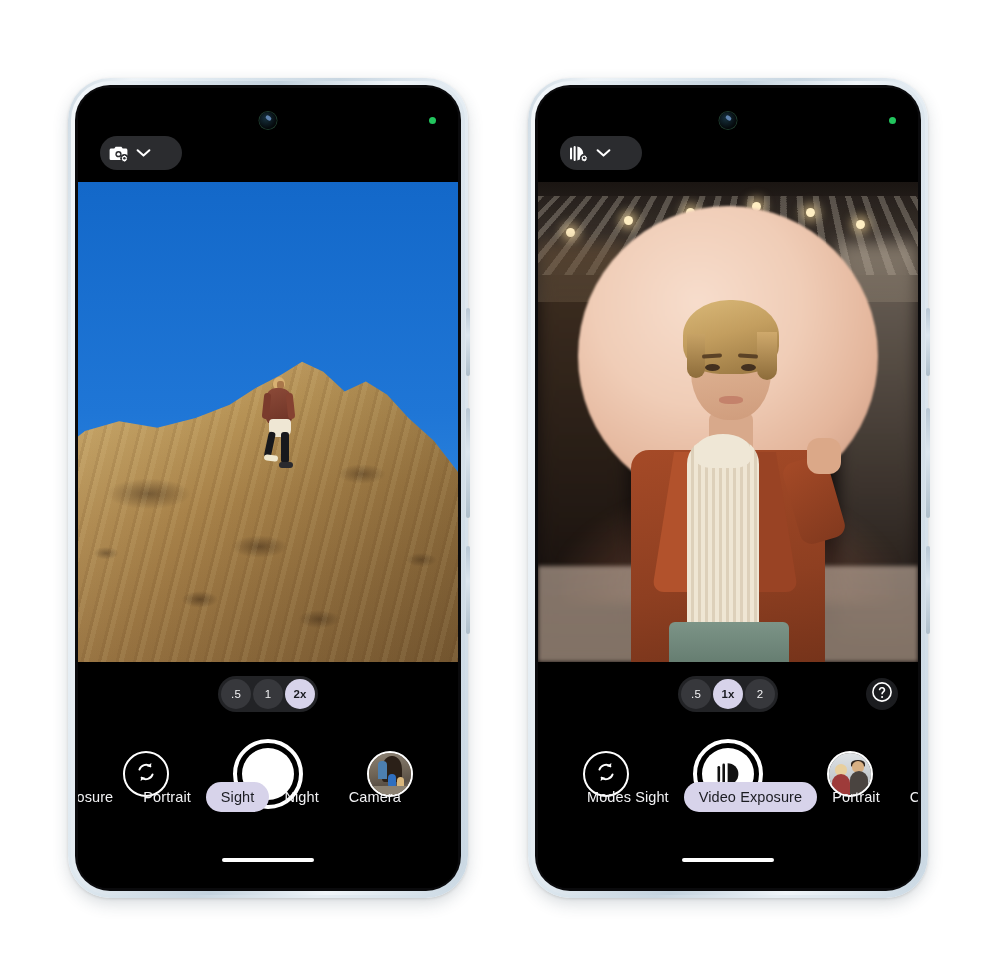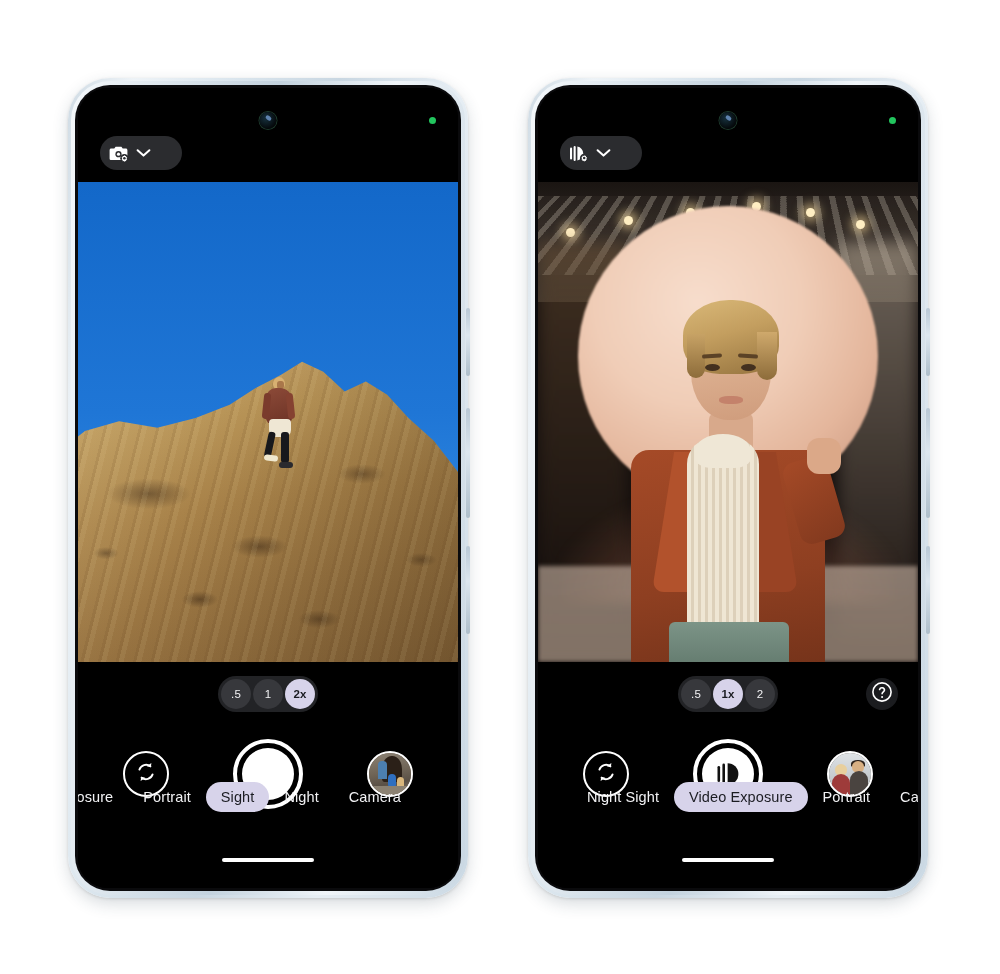--- a/index.html
+++ b/index.html
@@ -579,21 +579,21 @@
             <div class="t-h1"></div>
             <div class="t-b1"></div>
             <div class="t-hair2"></div>
             <div class="t-h2"></div>
             <div class="t-b2"></div>
           </div>
         </div>
 
         <div class="mode-bar">
           <div class="mode-track" style="left:34px;">
-            <div class="mode-item">Night Sight</div>
+            <div class="mode-item">Modes Sight</div>
             <div class="mode-item active">Video Exposure</div>
             <div class="mode-item">Portrait</div>
             <div class="mode-item">Cam</div>
           </div>
         </div>
 
         <div class="home-indicator"></div>
       </div>
 
     </div>

